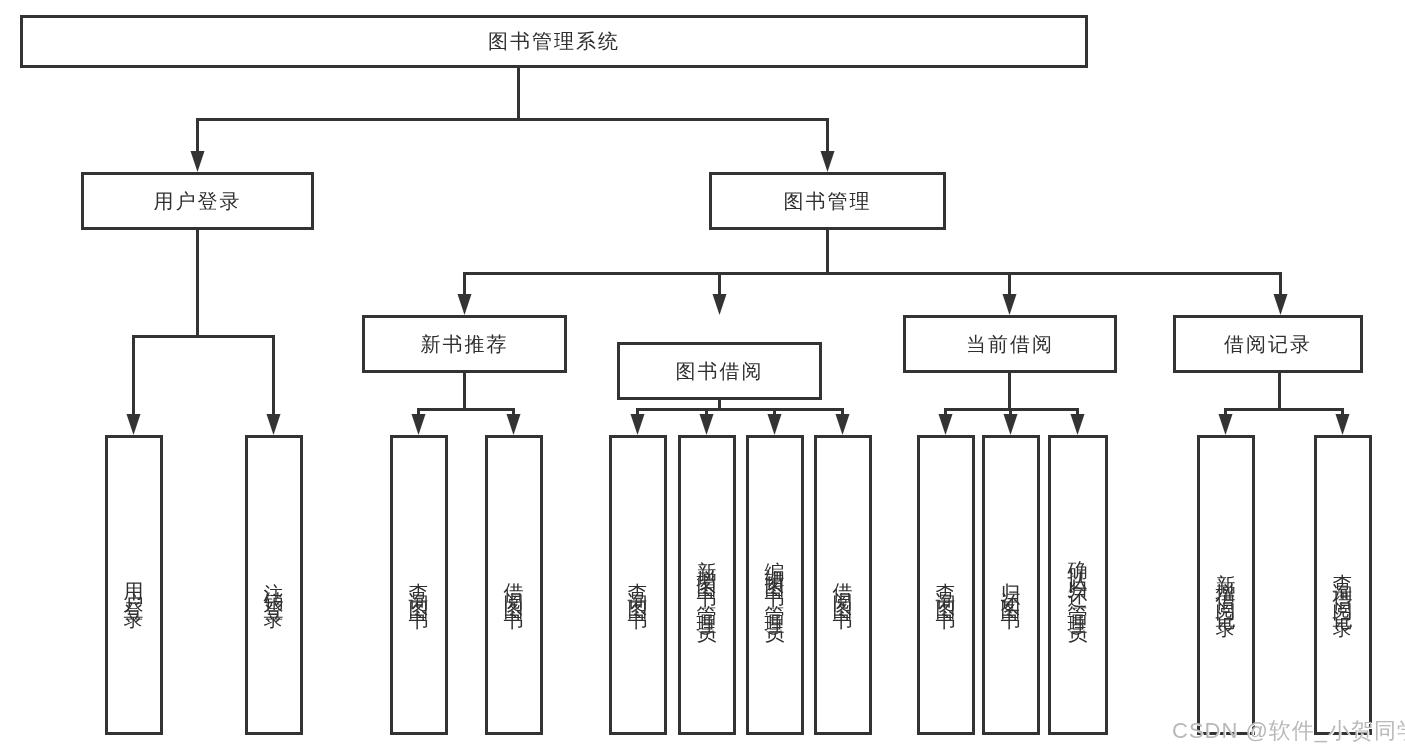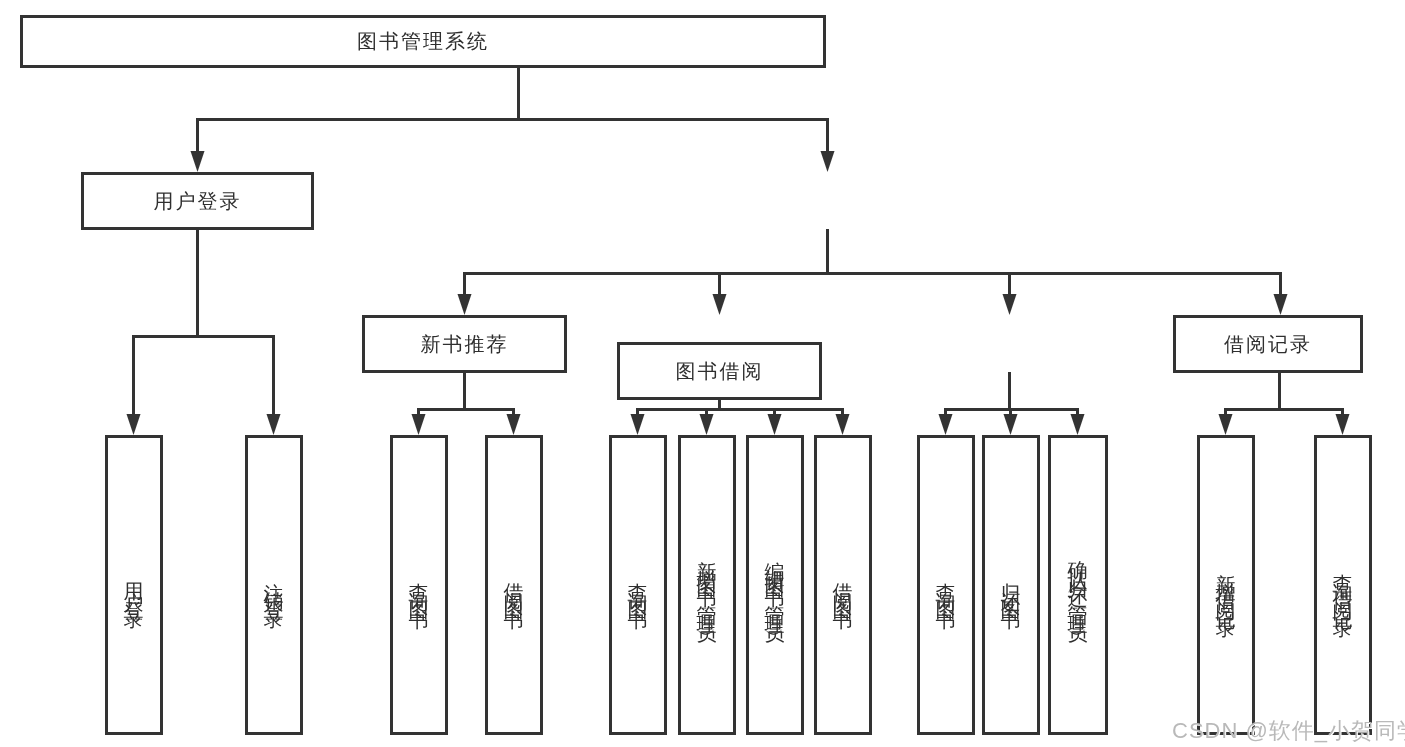--- a/index.html
+++ b/index.html
@@ -38,21 +38,21 @@
   .hnode { height: 58px; top: 172px; }
   .l3node { height: 58px; top: 315px; }
   .leaf { top: 435px; height: 300px; width: 58px; }
   .leaf .vtext {
     writing-mode: vertical-rl;
     text-orientation: mixed;
     letter-spacing: 9px;
     line-height: 1;
     white-space: nowrap;
   }
-  #root-box   { left: 20px;  top: 15px; width: 806px; height: 53px; }
+  #root-box   { left: 20px;  top: 15px; width: 1068px; height: 53px; }
   #l2-user    { left: 81px;  width: 233px; }
   #l2-mgmt    { left: 709px; width: 237px; }
   #l3-newbook { left: 362px; width: 205px; }
   #l3-borrow  { left: 617px; width: 205px; margin-top: 27px; }
   #l3-current { left: 903px; width: 214px; }
   #l3-records { left: 1173px; width: 190px; }
   #watermark {
     position: absolute;
     left: 1172px;
     top: 716px;
@@ -103,26 +103,32 @@
     </g>
   </svg>
 
   <div id="root-box" class="box">
     <span>图书管理系统</span>
   </div>
 
   <div id="l2-user" class="box hnode">
     <span>用户登录</span>
   </div>
+  <div id="l2-mgmt" class="box hnode">
+    <span>图书管理</span>
+  </div>
 
   <div id="l3-newbook" class="box l3node">
     <span>新书推荐</span>
   </div>
   <div id="l3-borrow" class="box l3node">
     <span>图书借阅</span>
+  </div>
+  <div id="l3-current" class="box l3node">
+    <span>当前借阅</span>
   </div>
   <div id="l3-records" class="box l3node">
     <span>借阅记录</span>
   </div>
 
   <div class="box leaf" style="left:105px;">
     <span class="vtext">用户登录</span>
   </div>
   <div class="box leaf" style="left:245px;">
     <span class="vtext">注销登录</span>

